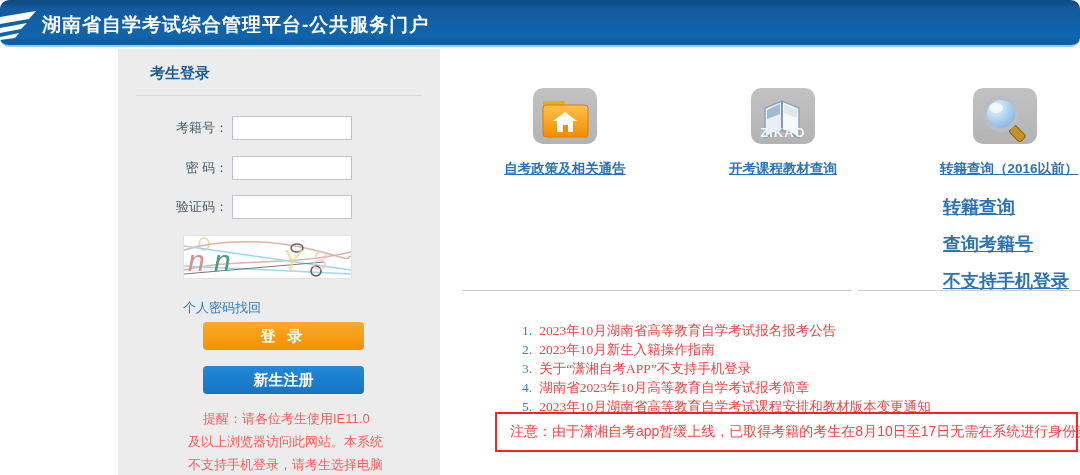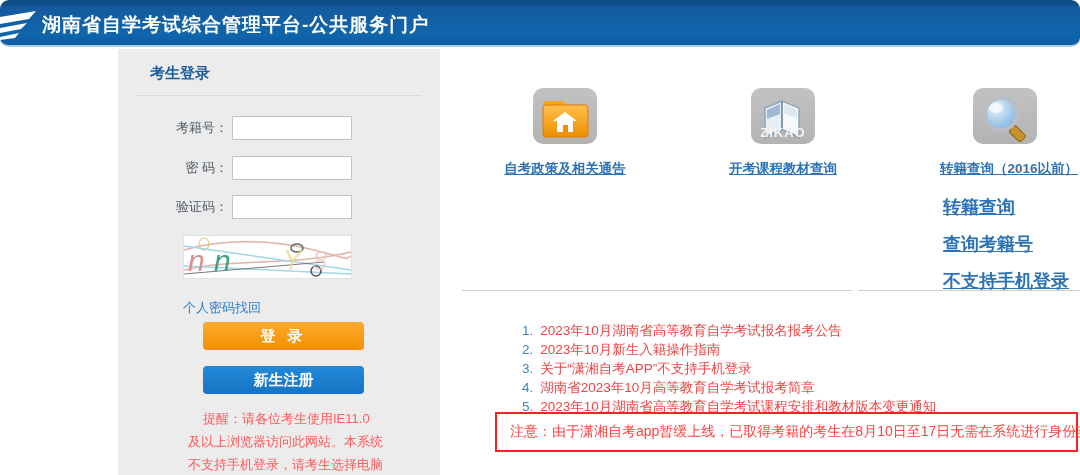--- a/index.html
+++ b/index.html
@@ -57,21 +57,21 @@
   .side-links { position:absolute; left:943px; top:195px; display:flex;
                 flex-direction:column; }
   .side-links a { color:#2d73b4; font-size:18px; font-weight:bold;
                   text-decoration:underline; margin-bottom:13px; cursor:pointer; }
 
   
   .divider-a { position:absolute; left:462px; top:290px; width:390px; height:1px; background:#d0d0d0; }
   .divider-b { position:absolute; left:858px; top:290px; width:222px; height:1px; background:#d0d0d0; }
 
   
-  .ann-list { position:absolute; left:522px; top:321px; }
+  .ann-list { position:absolute; left:522px; top:321px;font-family:Liberation Serif, serif; }
   .ann-row { line-height:19px; font-size:13.5px; white-space:nowrap; }
   .ann-num { color:#3e84c4; margin-right:7px; }
   .ann-text { color:#ef4444; text-decoration:none; cursor:pointer; }
 
   
   .notice-box { position:absolute; left:495px; top:412px; width:583px; height:40px;
                 border:2px solid #ff2020; display:flex; align-items:center;
                 padding-left:13px; background:#fff; }
   .notice-text { color:#ff4242; font-size:14px; white-space:nowrap; }
 </style>

